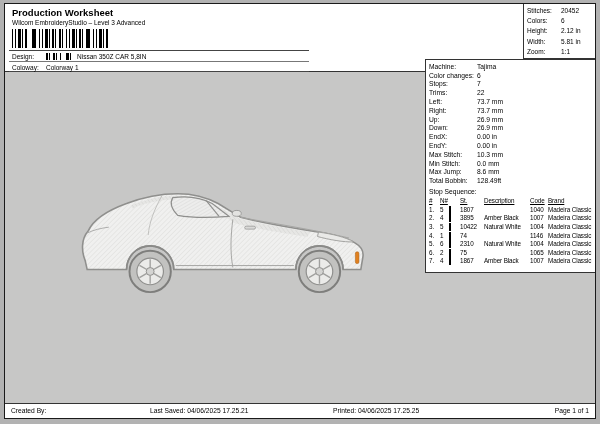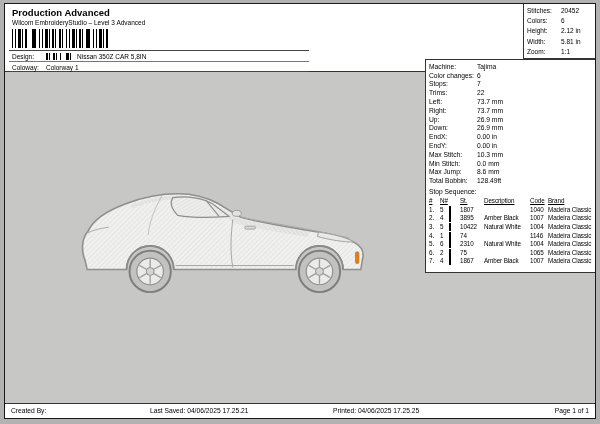--- a/index.html
+++ b/index.html
@@ -53,21 +53,21 @@
   .f-page{right:6px;}
   
   .car-svg{position:absolute;left:70px;top:170px;width:296px;height:126px;}
 </style>
 </head>
 <body>
 
 <div class="page">
 
   <div class="top-band">
-    <div class="title">Production Advanced</div>
+    <div class="title">Production Worksheet</div>
     <div class="subtitle">Wilcom EmbroideryStudio – Level 3 Advanced</div>
     <div class="barcode barcode-large"></div>
 
     <div class="design-box">
       <div class="design-row">
         <span class="lbl">Design:</span>
         <span class="barcode barcode-small"></span>
         <span>Nissan 350Z CAR  5,8IN</span>
       </div>
       <div class="design-row last">

